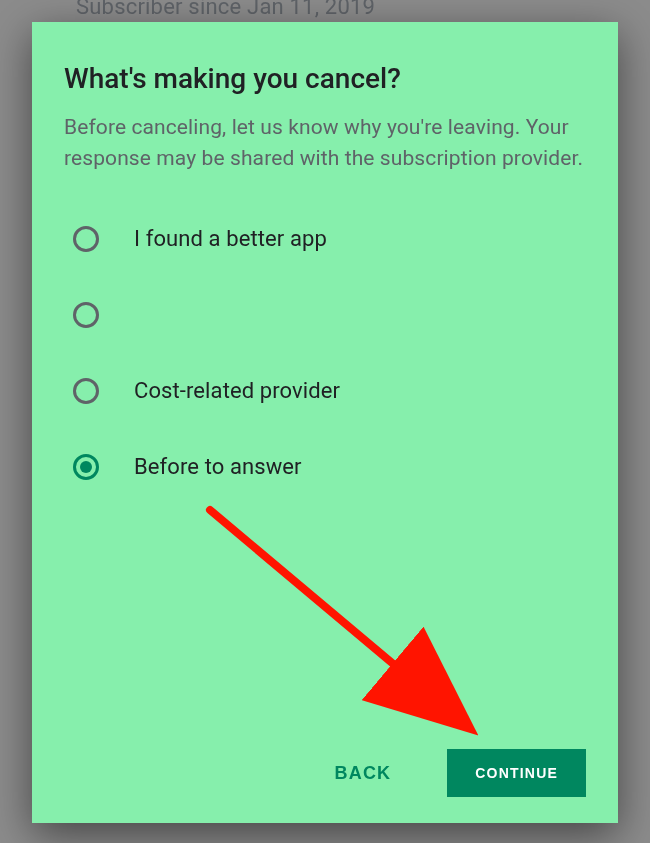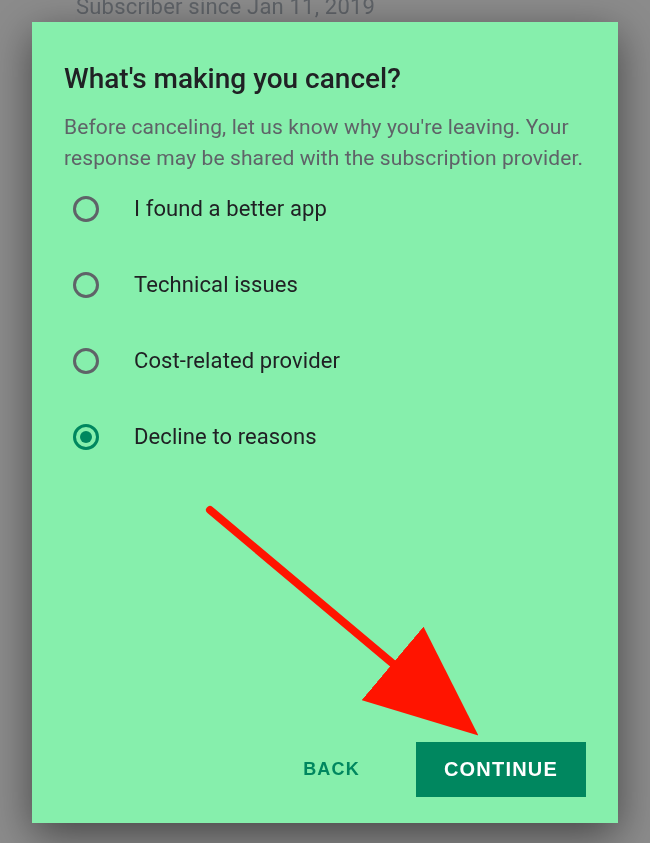--- a/index.html
+++ b/index.html
@@ -45,21 +45,21 @@
       font-weight: 500;
       color: #202124;
       margin-bottom: 16px;
       line-height: 1.2;
     }
     .subtitle {
       font-size: 21px;
       color: #5f6368;
       line-height: 1.5;
       letter-spacing: 0.1px;
-      margin-bottom: 20px;
+      margin-bottom: 50px;
     }
     .options {
       display: flex;
       flex-direction: column;
       gap: 48px;
       padding-left: 8px;
     }
     .option {
       display: flex;
       align-items: center;
@@ -116,21 +116,21 @@
       font-size: 18px;
       font-weight: 700;
       letter-spacing: 1.2px;
       cursor: pointer;
       padding: 10px 6px;
     }
     .btn-continue {
       background: #00875f;
       border: none;
       color: #ffffff;
-      font-size: 20px;
+      font-size: 14px;
       font-weight: 600;
       letter-spacing: 1.2px;
       cursor: pointer;
       padding: 16px 28px;
     }
     
     .arrow-overlay {
       position: absolute;
       top: 490px;
       left: 190px;
@@ -155,39 +155,38 @@
       <span class="radio">
         <span class="radio-ring"></span>
       </span>
       <span class="option-label">I found a better app</span>
     </label>
 
     <label class="option">
       <span class="radio">
         <span class="radio-ring"></span>
       </span>
-      <span class="option-label">Technical issues</span>
     </label>
 
 
     <label class="option">
       <span class="radio">
         <span class="radio-ring"></span>
       </span>
       <span class="option-label">Cost-related provider</span>
     </label>
 
 
     <label class="option">
       <span class="radio">
         <span class="radio-ring selected">
             <span class="radio-dot"></span>
           </span>
       </span>
-      <span class="option-label">Decline to reasons</span>
+      <span class="option-label">Before to answer</span>
     </label>
   </div>
 
   <div class="actions">
     <button class="btn-back">BACK</button>
     <button class="btn-continue">CONTINUE</button>
   </div>
 </div>
 
 <svg class="arrow-overlay" viewBox="0 0 320 280">

